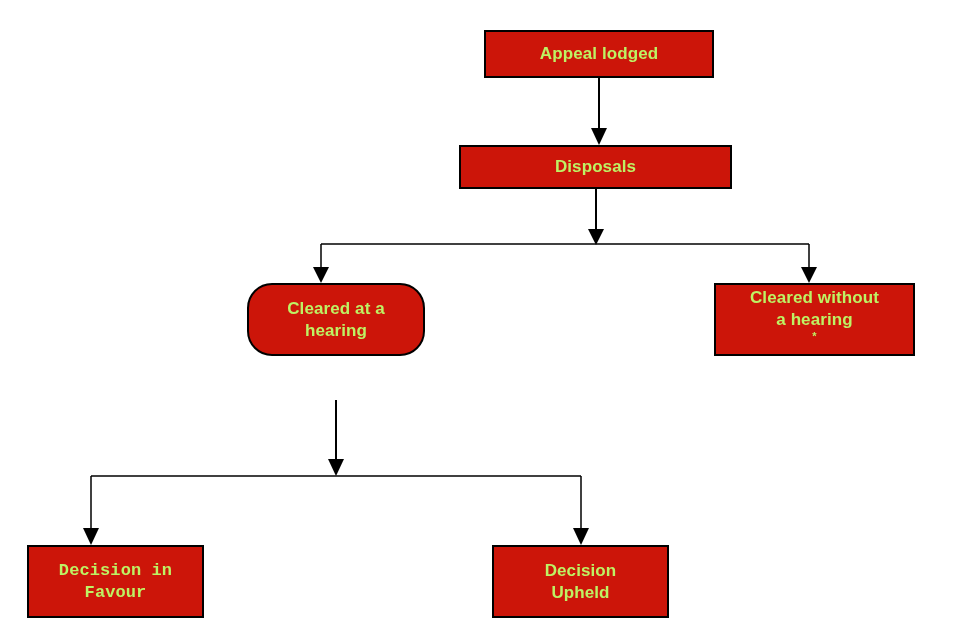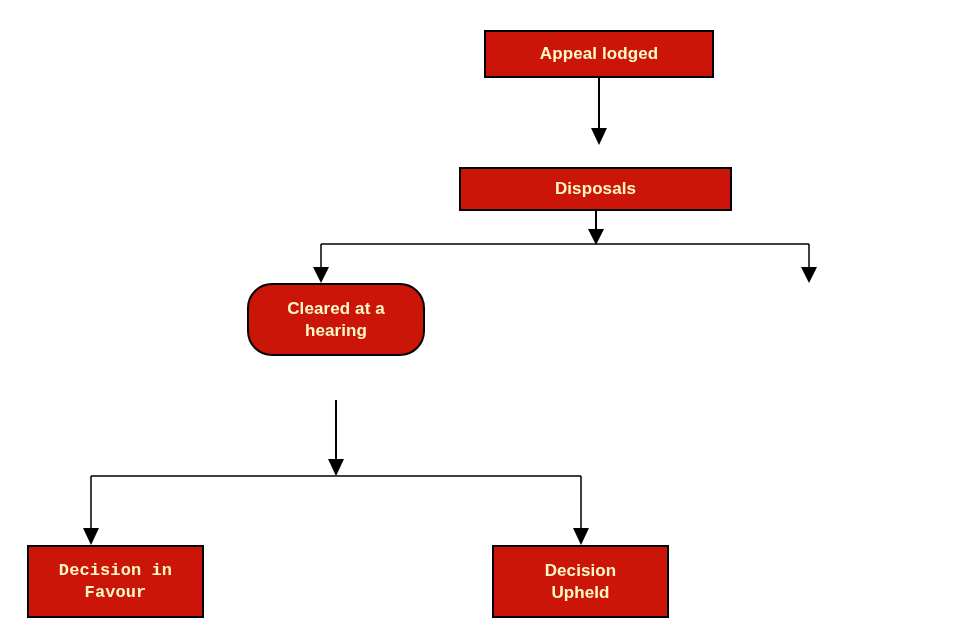--- a/index.html
+++ b/index.html
@@ -15,21 +15,21 @@
     width: 960px;
     height: 640px;
     background: #ffffff;
     overflow: hidden;
   }
   .node {
     position: absolute;
     box-sizing: border-box;
     background: #cc1509;
     border: 2px solid #000000;
-    color: #fef9c3;
+    color: #bef264;
     font-weight: bold;
     font-size: 17px;
     line-height: 22px;
     text-align: center;
     display: flex;
     align-items: center;
     justify-content: center;
     letter-spacing: 0.1px;
   }
   .node .label {
@@ -92,29 +92,35 @@
 
       <line x1="491" y1="76" x2="491" y2="131" stroke="#000000" stroke-width="1.5"></line>
       <polygon points="491,145 483,128 499,128" fill="#000000"></polygon>
     </svg>
   </div>
 
   <div class="node" style="left:484px; top:30px; width:230px; height:48px;">
     <span class="label">Appeal lodged</span>
   </div>
 
-  <div class="node" style="left:459px; top:145px; width:273px; height:44px;margin-top:22px;">
+  <div class="node" style="left:459px; top:145px; width:273px; height:44px;">
     <span class="label">Disposals</span>
   </div>
 
   <div class="node" style="left:247px; top:283px; width:178px; height:73px;border-radius:25px;">
     <span class="label">Cleared at a
 hearing</span>
   </div>
 
+  <div class="node" style="left:714px; top:283px; width:201px; height:73px;">
+    <span>
+      <span class="label">Cleared without
+a hearing</span><span class="sup">*</span>
+    </span>
+  </div>
 
   <div class="node" style="left:27px; top:545px; width:177px; height:73px;font-family:Liberation Mono, monospace;">
     <span class="label">Decision in
 Favour</span>
   </div>
 
   <div class="node" style="left:492px; top:545px; width:177px; height:73px;">
     <span class="label">Decision
 Upheld</span>
   </div>

